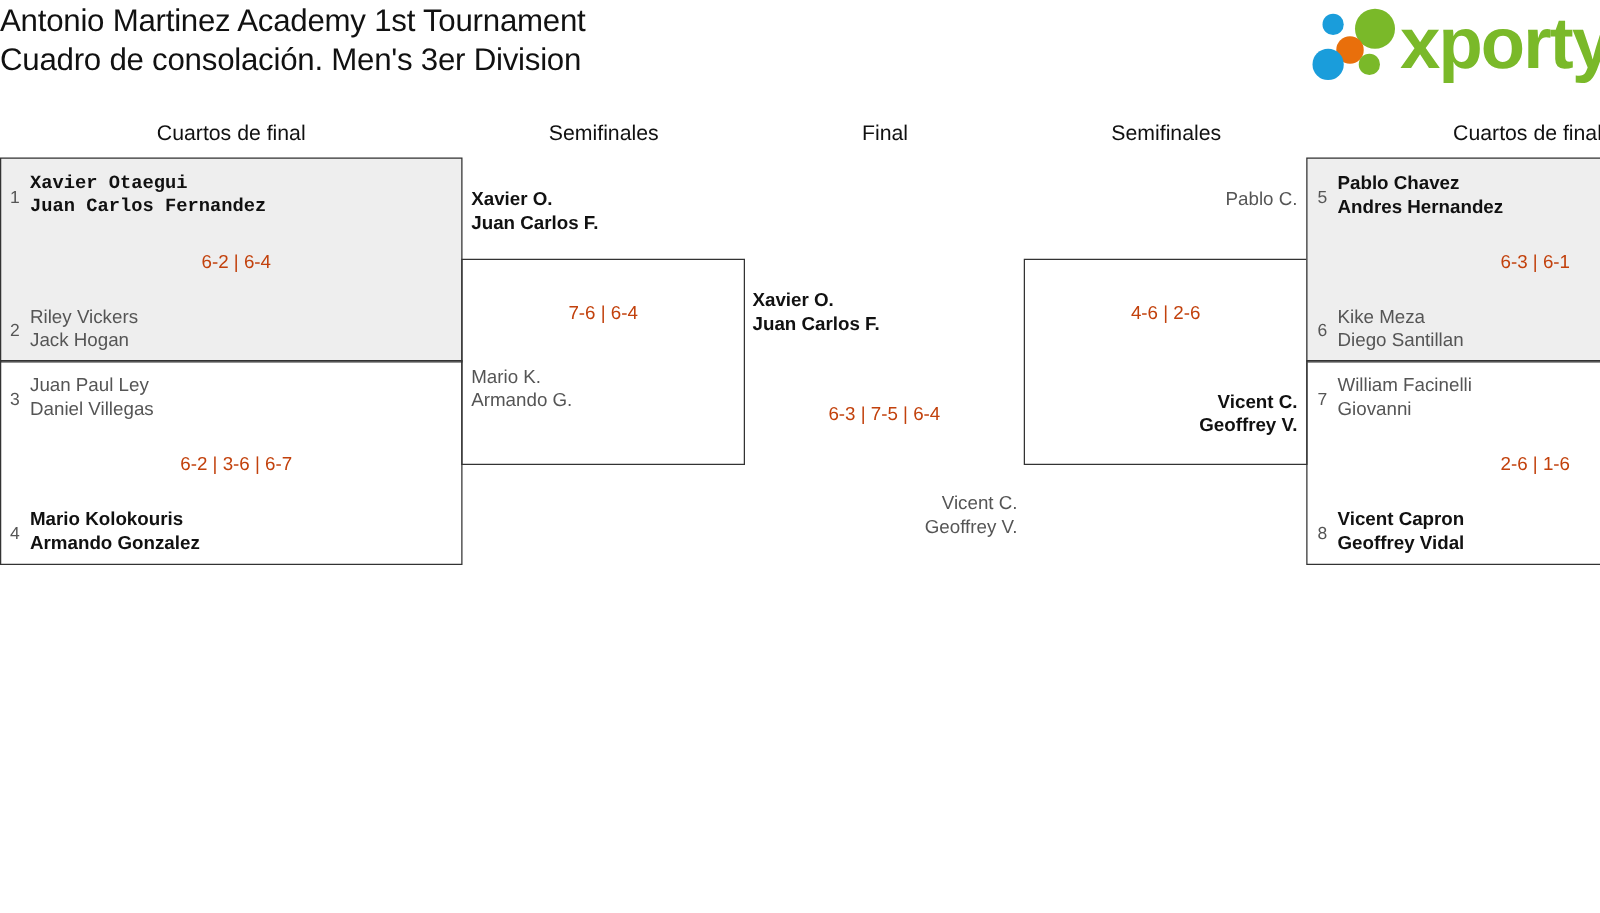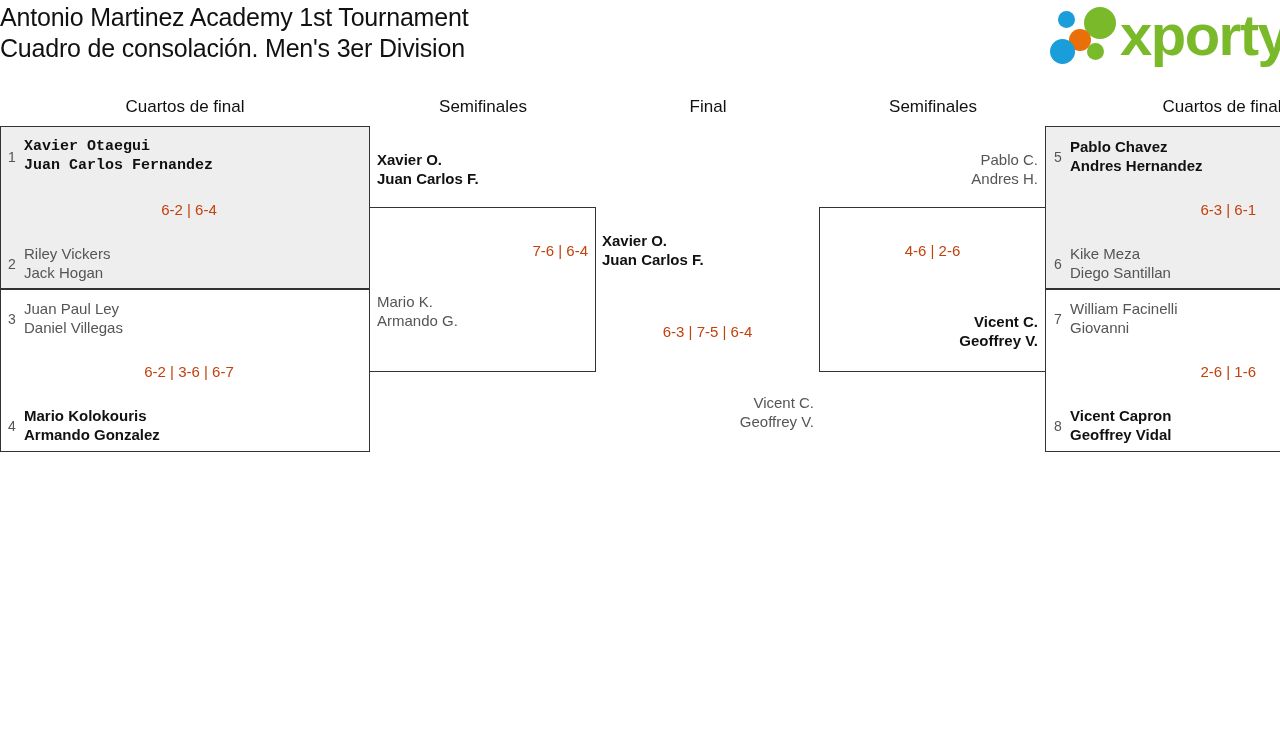--- a/index.html
+++ b/index.html
@@ -185,21 +185,21 @@
     <span class="p2">Armando Gonzalez</span>
   </div>
 
   <div class="box" style="left:369px; top:207px; width:227px; height:165px;"></div>
 
   <div class="team winner" style="left:377px; top:150px;">
     <span class="p1">Xavier O.</span>
     <span class="p2">Juan Carlos F.</span>
   </div>
 
-  <div class="score center" style="left:377px; top:241px; width:211px;text-align:right;">7-6 | 6-4</div>
+  <div class="score center" style="left:377px; top:241px; width:211px;">7-6 | 6-4</div>
 
   <div class="team loser" style="left:377px; top:292px;">
     <span class="p1">Mario K.</span>
     <span class="p2">Armando G.</span>
   </div>
 
   <div class="team winner" style="left:602px; top:231px;">
     <span class="p1">Xavier O.</span>
     <span class="p2">Juan Carlos F.</span>
   </div>
@@ -208,21 +208,20 @@
 
   <div class="team loser" style="left:600px; top:393px; width:214px; text-align:right;">
     <span class="p1">Vicent C.</span>
     <span class="p2">Geoffrey V.</span>
   </div>
 
   <div class="box" style="left:819px; top:207px; width:227px; height:165px;"></div>
 
   <div class="team loser" style="left:827px; top:150px; width:211px; text-align:right;">
     <span class="p1">Pablo C.</span>
-    <span class="p2">Andres H.</span>
   </div>
 
   <div class="score center" style="left:827px; top:241px; width:211px;">4-6 | 2-6</div>
 
   <div class="team winner" style="left:827px; top:312px; width:211px; text-align:right;">
     <span class="p1">Vicent C.</span>
     <span class="p2">Geoffrey V.</span>
   </div>
 
   <div class="box box-shaded" style="left:1045px; top:126px; width:370px; height:164px;"></div>

